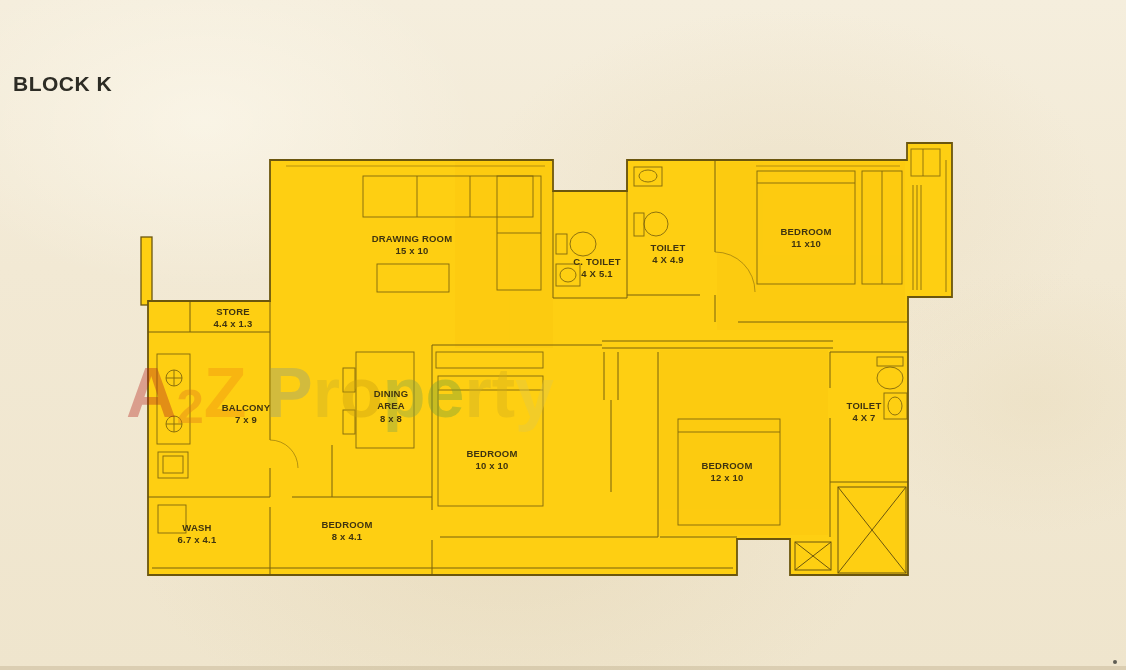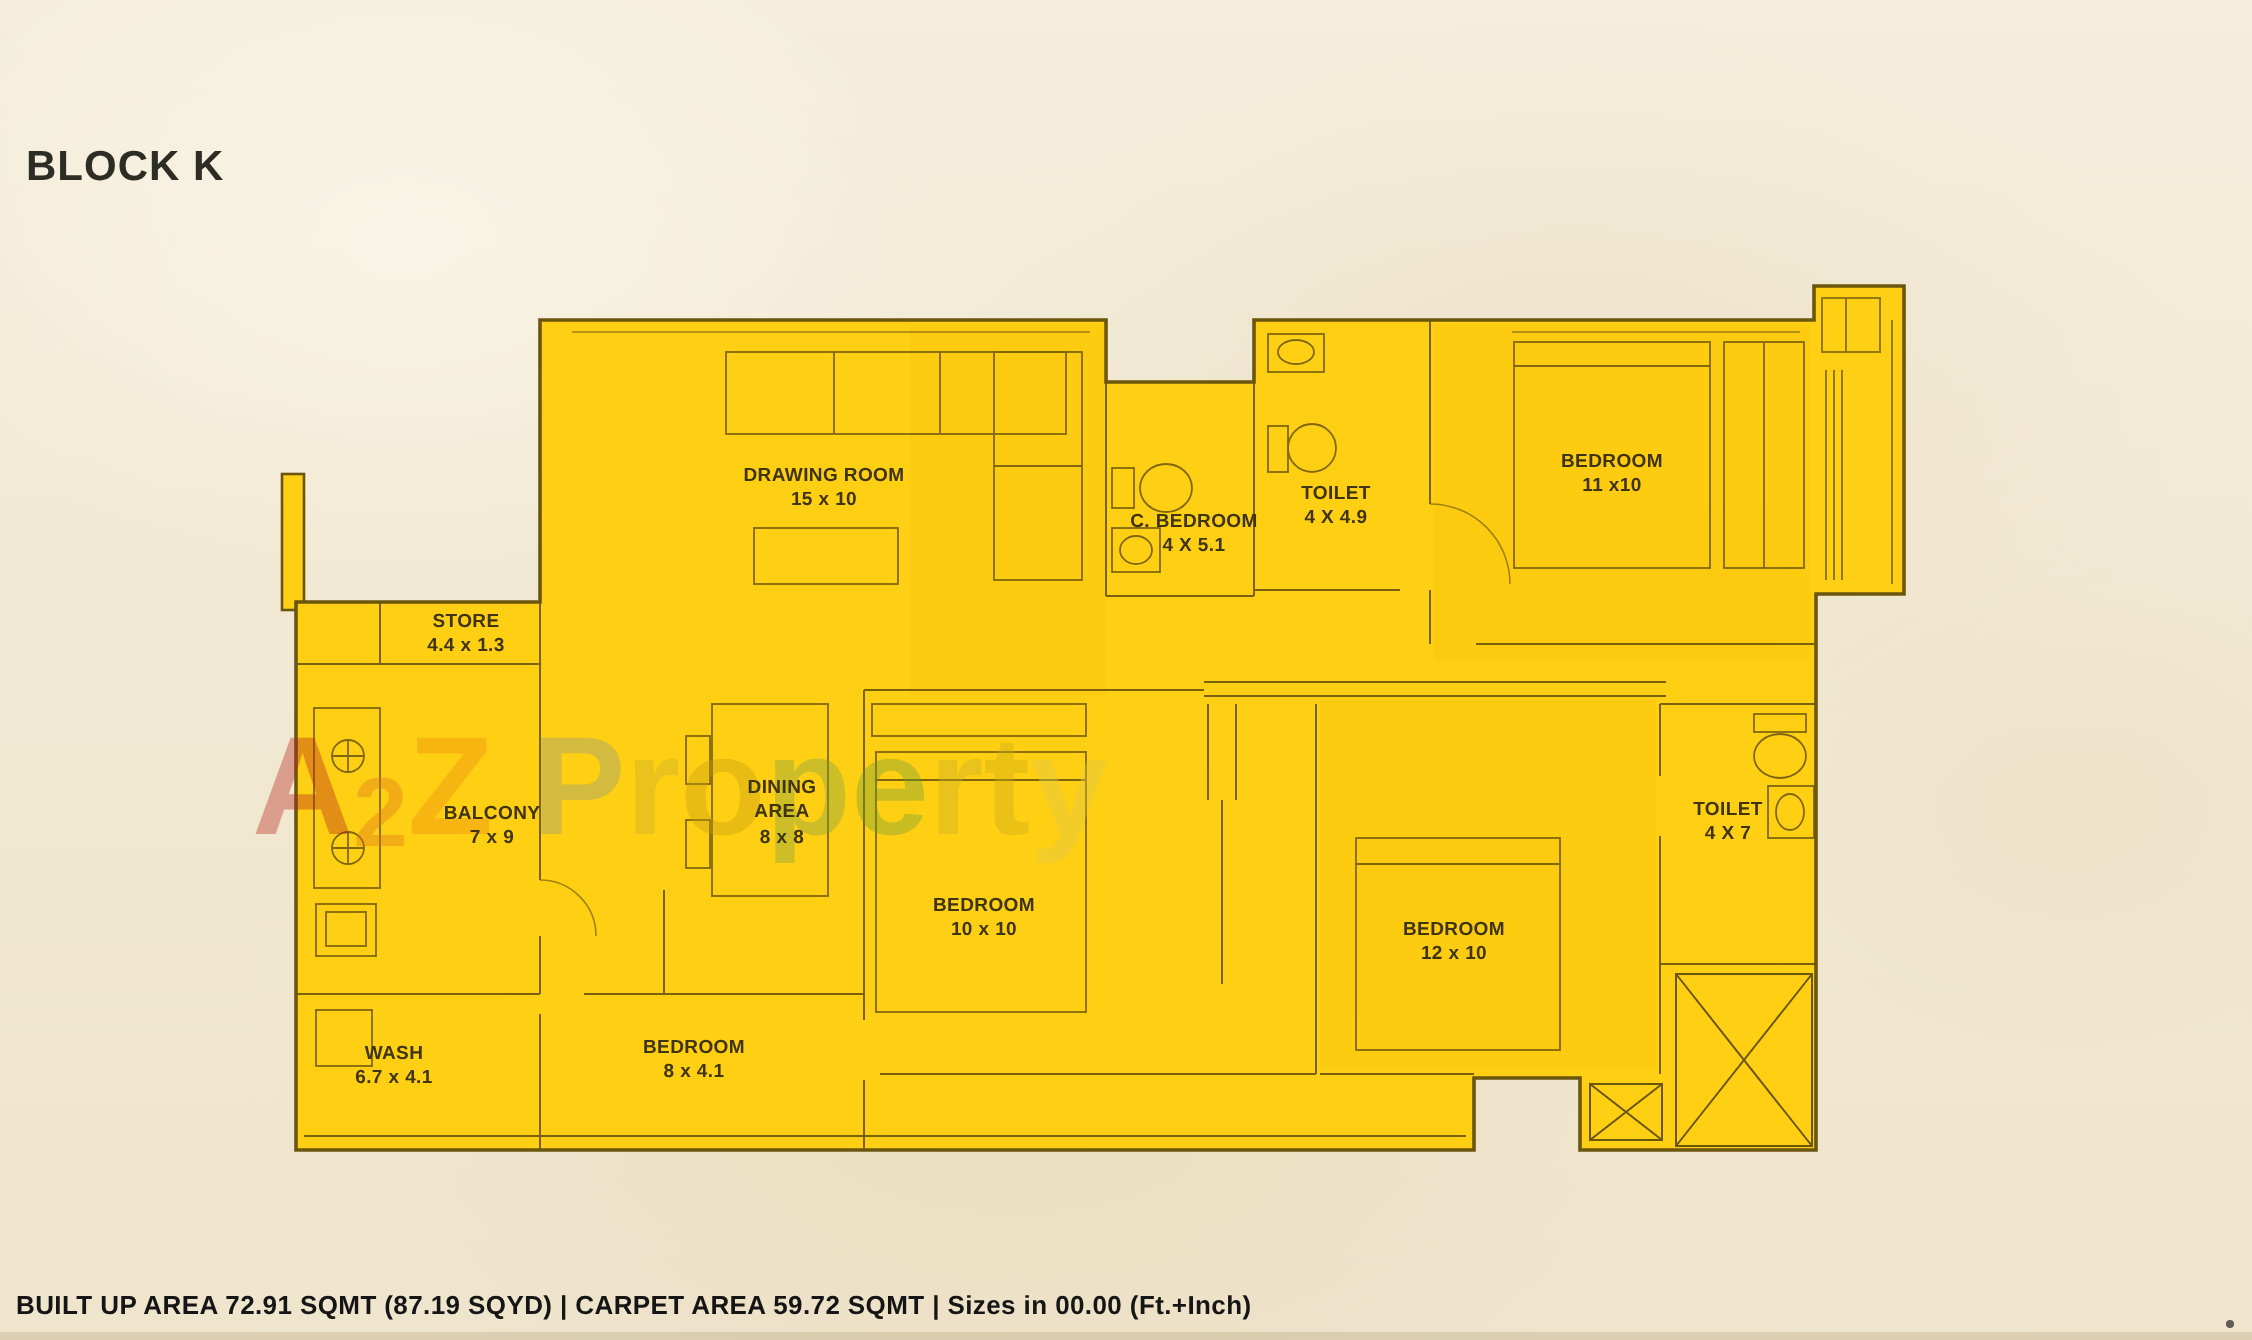--- a/index.html
+++ b/index.html
@@ -183,21 +183,21 @@
   </svg>
 
   <div class="wm-center"><span style="color: rgb(181, 39, 30);">A</span><span class="small" style="color: rgb(224, 118, 27);">2</span><span style="color: rgb(238, 141, 18);">Z</span><span style="color: rgb(0, 0, 0);"> </span><span style="color: rgb(141, 156, 133);">P</span><span style="color: rgb(201, 174, 42);">r</span><span style="color: rgb(199, 158, 18);">o</span><span style="color: rgb(127, 163, 78);">p</span><span style="color: rgb(111, 158, 58);">e</span><span style="color: rgb(201, 174, 42);">r</span><span style="color: rgb(209, 173, 31);">t</span><span style="color: rgb(224, 200, 78);">y</span></div>
 
 
   <div class="rlabel" style="left:412px;top:245px">
     <span class="rname">DRAWING ROOM</span>
     <span class="rsize">15 x 10</span>
   </div>
   <div class="rlabel" style="left:597px;top:268px">
-    <span class="rname">C. BEDROOM</span>
+    <span class="rname">C. TOILET</span>
     <span class="rsize">4 X 5.1</span>
   </div>
   <div class="rlabel" style="left:668px;top:254px">
     <span class="rname">TOILET</span>
     <span class="rsize">4 X 4.9</span>
   </div>
   <div class="rlabel" style="left:806px;top:238px">
     <span class="rname">BEDROOM</span>
     <span class="rsize">11 x10</span>
   </div>
@@ -227,17 +227,16 @@
   </div>
   <div class="rlabel" style="left:197px;top:534px">
     <span class="rname">WASH</span>
     <span class="rsize">6.7 x 4.1</span>
   </div>
   <div class="rlabel" style="left:347px;top:531px">
     <span class="rname">BEDROOM</span>
     <span class="rsize">8 x 4.1</span>
   </div>
 
-  <div class="footer-text">BUILT UP AREA 72.91 SQMT (87.19 SQYD) | CARPET AREA 59.72 SQMT | Sizes in 00.00 (Ft.+Inch)</div>
 
   <div class="ink-speck"></div>
   <div class="bottom-shade"></div>
 </div>
 
 </body></html>

